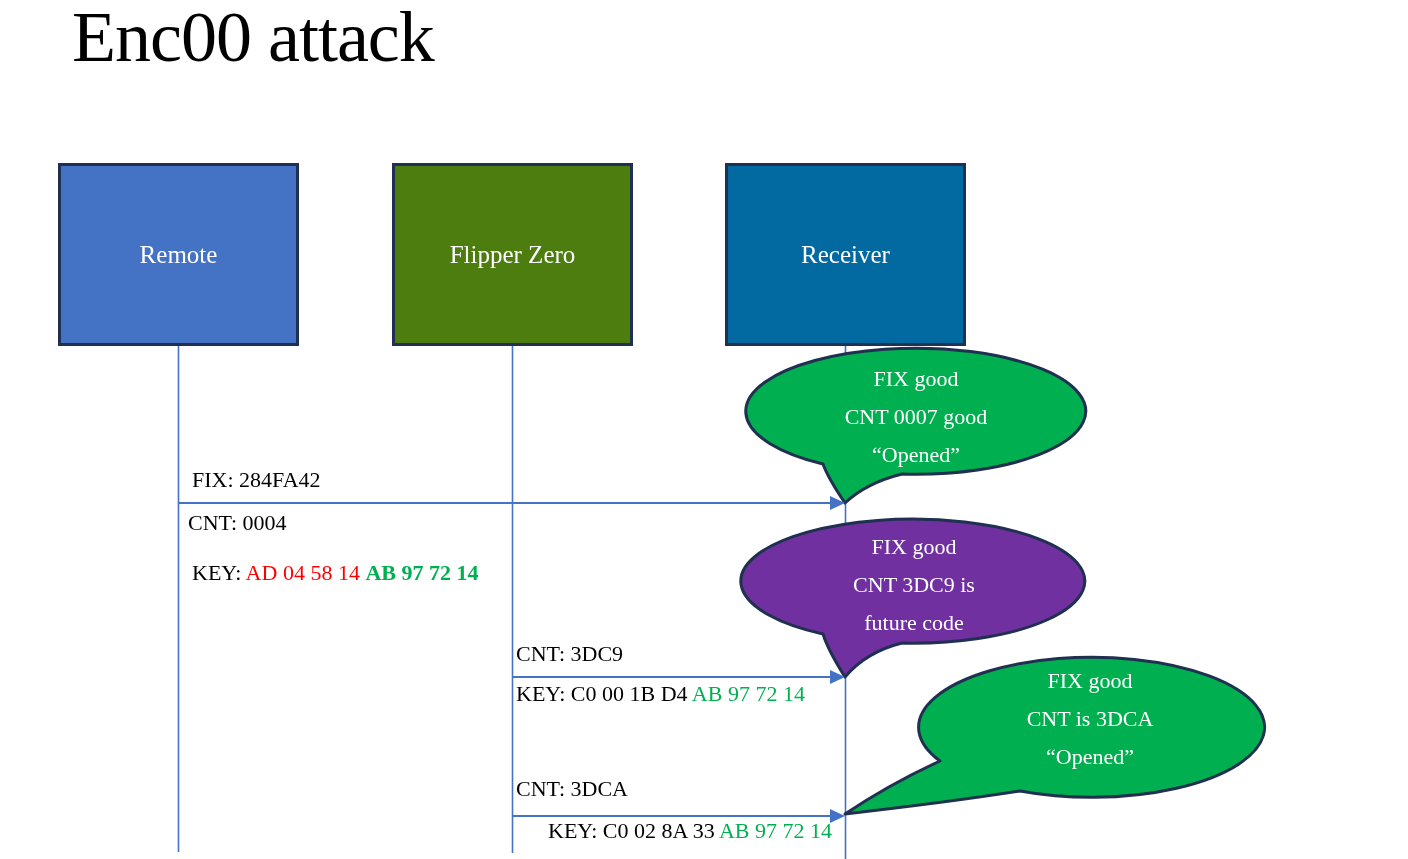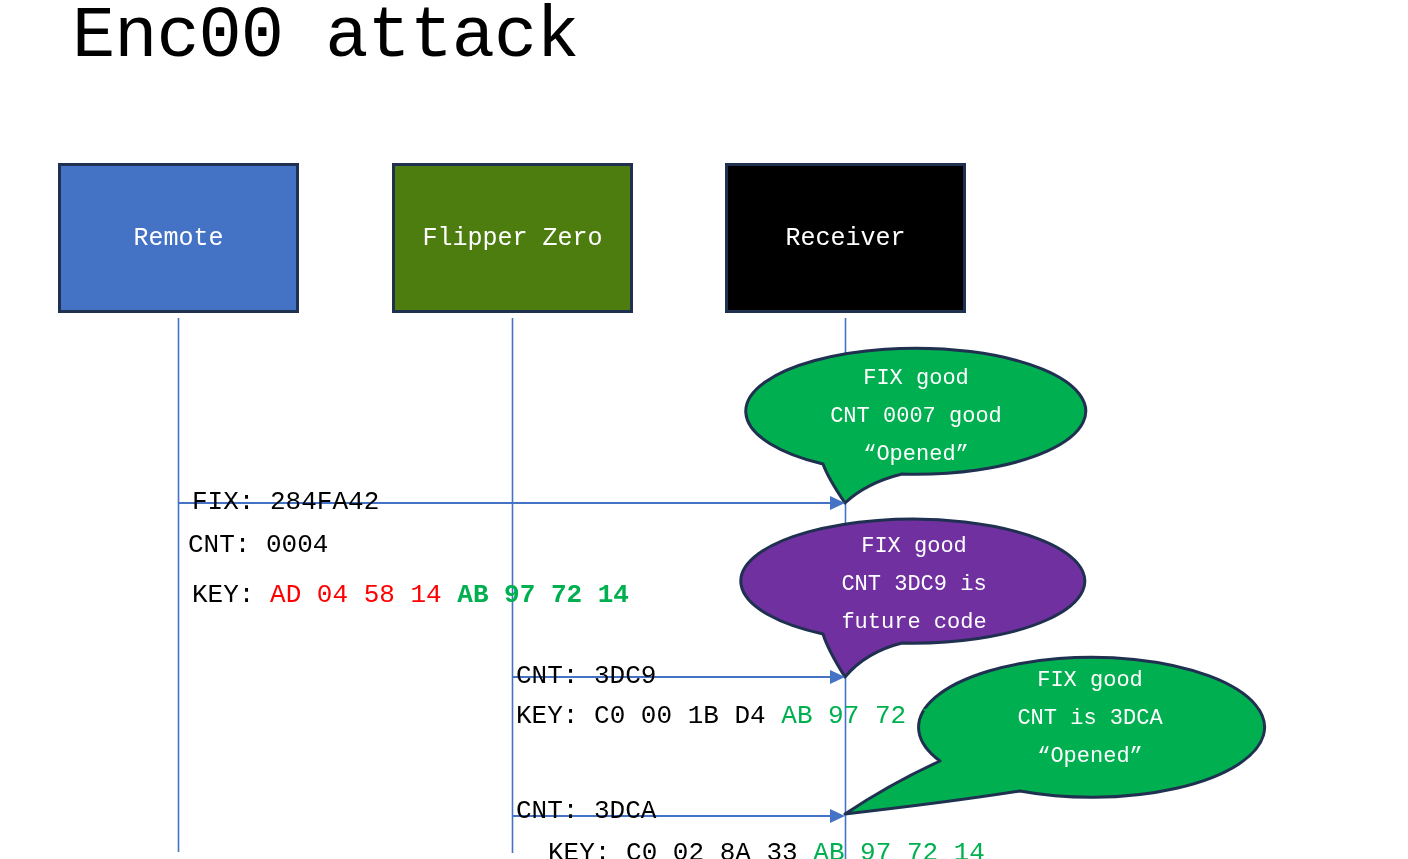--- a/index.html
+++ b/index.html
@@ -1,55 +1,54 @@
 <!DOCTYPE html>
 <html><head>
 <meta charset="utf-8">
 <style>
   html,body{margin:0;padding:0;background:#ffffff;}
   .slide{
     position:relative;
     width:1408px;height:859px;
     background:#ffffff;
     overflow:hidden;
-    font-family:Liberation Mono, monospace;
+    font-family:Liberation Serif, serif;
   }
   .title{
     position:absolute;
     left:72px;top:-4px;
     font-size:72px;
     font-weight:300;
     letter-spacing:-1px;
     color:#000000;
     white-space:nowrap;
   }
   .overlay{
     position:absolute;left:0;top:0;
   }
   .actor{
     position:absolute;
-    top:163px;height:150px;width:241px;
+    top:163px;height:183px;width:241px;
     box-sizing:border-box;
     border:3px solid #1F3050;
     display:flex;align-items:center;justify-content:center;
   }
   .actor-remote{left:58px;}
   .actor-flipper{left:392px;}
   .actor-receiver{left:725px;}
   .actor-label{
     color:#ffffff;
     font-size:25px;
     white-space:nowrap;
   }
   .msg-line{
     position:absolute;
-    font-size:26px;
+    font-size:22px;
     color:#000000;
     white-space:nowrap;
-    margin-top:20px;
   }
   .hex-red{color:#FF0000;}
   .hex-green{color:#00B050;}
   .bold{font-weight:bold;}
   .callout-text{
     position:absolute;
     width:330px;
     text-align:center;
     color:#ffffff;
     font-size:22px;
@@ -88,21 +87,21 @@
     <line x1="512.5" y1="816" x2="831" y2="816" stroke="#4472C4" stroke-width="1.8"></line>
     <polygon points="845,816 830,809 830,823" fill="#4472C4"></polygon>
   </svg>
 
   <div class="actor actor-remote" style="background-color: rgb(68, 114, 196);">
     <span class="actor-label">Remote</span>
   </div>
   <div class="actor actor-flipper" style="background-color: #4d7c0f;">
     <span class="actor-label">Flipper Zero</span>
   </div>
-  <div class="actor actor-receiver" style="background-color: #000000;">
+  <div class="actor actor-receiver" style="background-color: #0369a1;">
     <span class="actor-label">Receiver</span>
   </div>
 
   <div class="msg-line" style="left:192px;top:467px;">FIX: 284FA42</div>
   <div class="msg-line" style="left:188px;top:510px;">CNT: 0004</div>
   <div class="msg-line" style="left:192px;top:560px;">
     <span>KEY:</span>
     <span class="hex-red">AD 04 58 14</span>
     <span class="hex-green bold">AB 97 72 14</span>
   </div>

